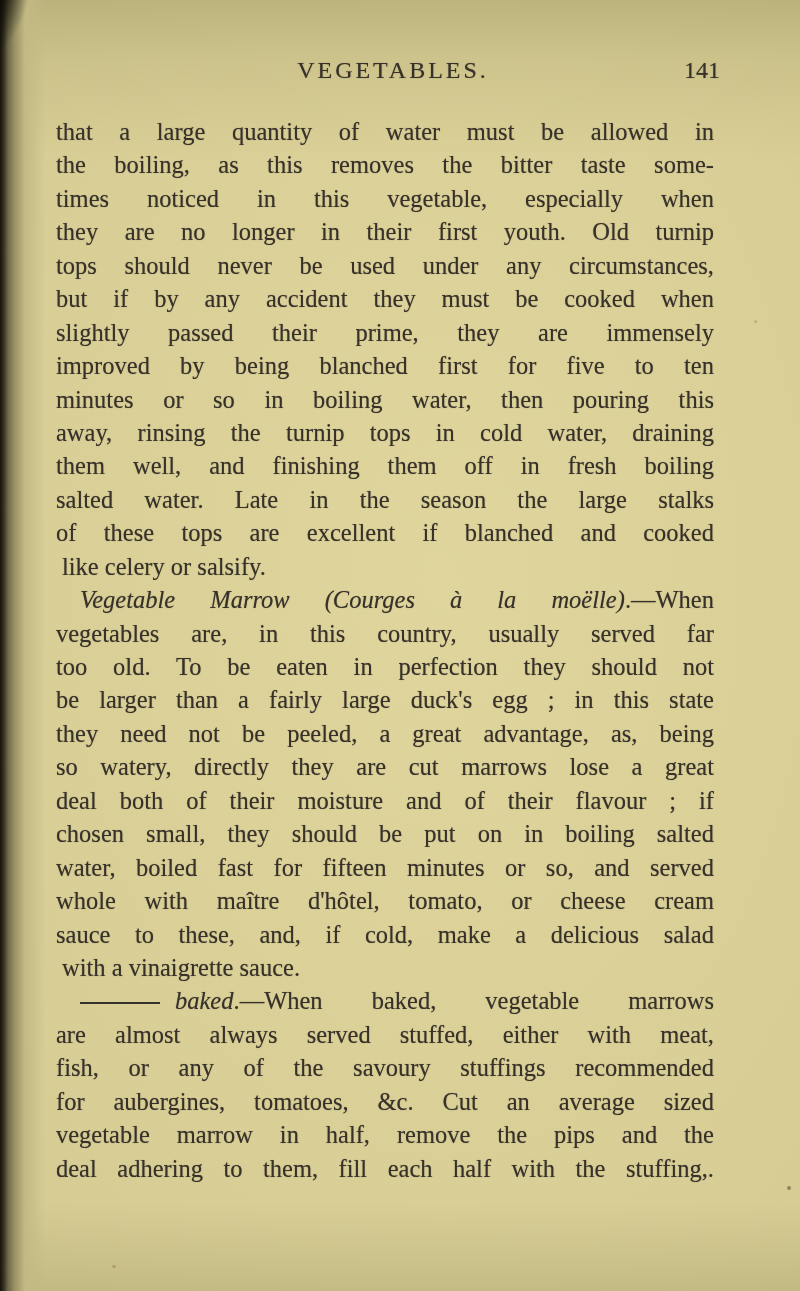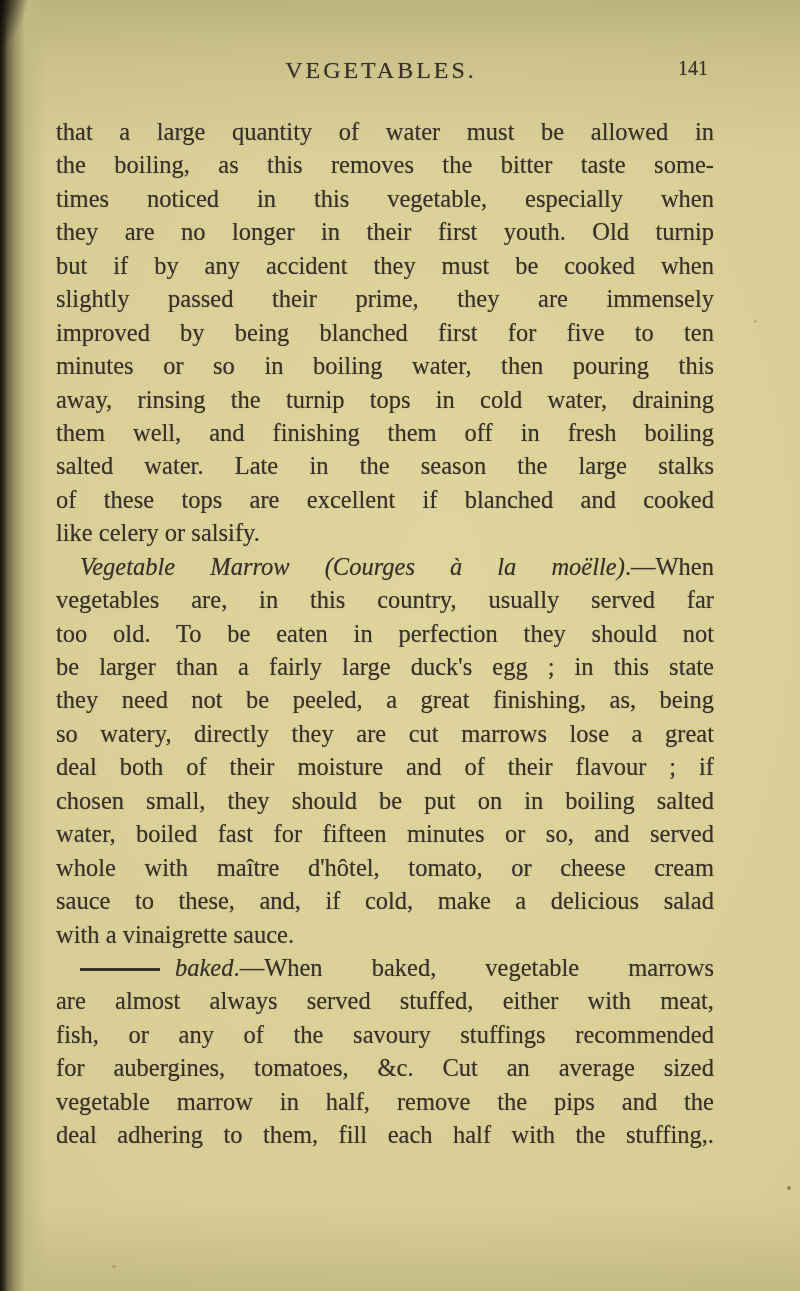--- a/index.html
+++ b/index.html
@@ -39,55 +39,56 @@
   .gutter-corner {
     position: absolute;
     left: 0; top: 0;
     width: 60px; height: 110px;
     pointer-events: none;
     background: radial-gradient(ellipse 70px 120px at -18px -30px,
       rgba(12,10,5,0.95) 30%, rgba(12,10,5,0.0) 72%);
   }
   .header {
     position: absolute;
-    left: 52px; top: 57px;
+    left: 64px; top: 57px;
     width: 658px; height: 32px; text-align: right;
   }
   .running-title {
     position: absolute;
     left: 50%; top: 0;
     transform: translateX(-50%);
     font-size: 24px;
     letter-spacing: 3px;
     white-space: nowrap;
     text-shadow: 0 0 1px rgba(55,49,42,0.55);
   }
   .page-number {
     position: absolute;
     right: 2px; top: 0;
-    font-size: 20px;
+    font-size: 24px;
     text-shadow: 0 0 1px rgba(55,49,42,0.55);
   }
   .body {
     position: absolute;
     left: 56px; top: 115px;
     width: 658px;
   }
   .line {
     height: 33.45px;
     line-height: 33.45px;
     font-size: 24.5px;
     text-align: justify;
     text-align-last: justify;
     overflow: hidden;
     white-space: normal;
     text-shadow: 0 0 1px rgba(55,49,42,0.5);
   }
   .line.last {
     text-align-last: left;
+    margin-left: 6px;
   }
   .line.indent {
     text-indent: 24px;
   }
   .it { font-style: italic; margin-top: 28px; }
   .dash-rule {
     display: inline-block;
     width: 80px;
     height: 2.4px;
     background: #37312a;
@@ -116,39 +117,40 @@
     <span class="page-number">141</span>
   </div>
 
   <div class="body">
 
     <div>
       <div class="line">that a large quantity of water must be allowed in</div>
       <div class="line">the boiling, as this removes the bitter taste some-</div>
       <div class="line">times noticed in this vegetable, especially when</div>
       <div class="line">they are no longer in their first youth. Old turnip</div>
+      <div class="line">tops should never be used under any circumstances,</div>
       <div class="line">but if by any accident they must be cooked when</div>
       <div class="line">slightly passed their prime, they are immensely</div>
       <div class="line">improved by being blanched first for five to ten</div>
       <div class="line">minutes or so in boiling water, then pouring this</div>
       <div class="line">away, rinsing the turnip tops in cold water, draining</div>
       <div class="line">them well, and finishing them off in fresh boiling</div>
       <div class="line">salted water. Late in the season the large stalks</div>
       <div class="line">of these tops are excellent if blanched and cooked</div>
       <div class="line last">like celery or salsify.</div>
     </div>
 
     <div>
       <div class="line indent">
         <span class="it">Vegetable Marrow (Courges à la moëlle)</span><span>.—When</span>
       </div>
       <div class="line">vegetables are, in this country, usually served far</div>
       <div class="line">too old. To be eaten in perfection they should not</div>
       <div class="line">be larger than a fairly large duck's egg ; in this state</div>
-      <div class="line">they need not be peeled, a great finishing, as, being</div>
+      <div class="line">they need not be peeled, a great advantage, as, being</div>
       <div class="line">so watery, directly they are cut marrows lose a great</div>
       <div class="line">deal both of their moisture and of their flavour ; if</div>
       <div class="line">chosen small, they should be put on in boiling salted</div>
       <div class="line">water, boiled fast for fifteen minutes or so, and served</div>
       <div class="line">whole with maître d'hôtel, tomato, or cheese cream</div>
       <div class="line">sauce to these, and, if cold, make a delicious salad</div>
       <div class="line last">with a vinaigrette sauce.</div>
     </div>
 
     <div>

